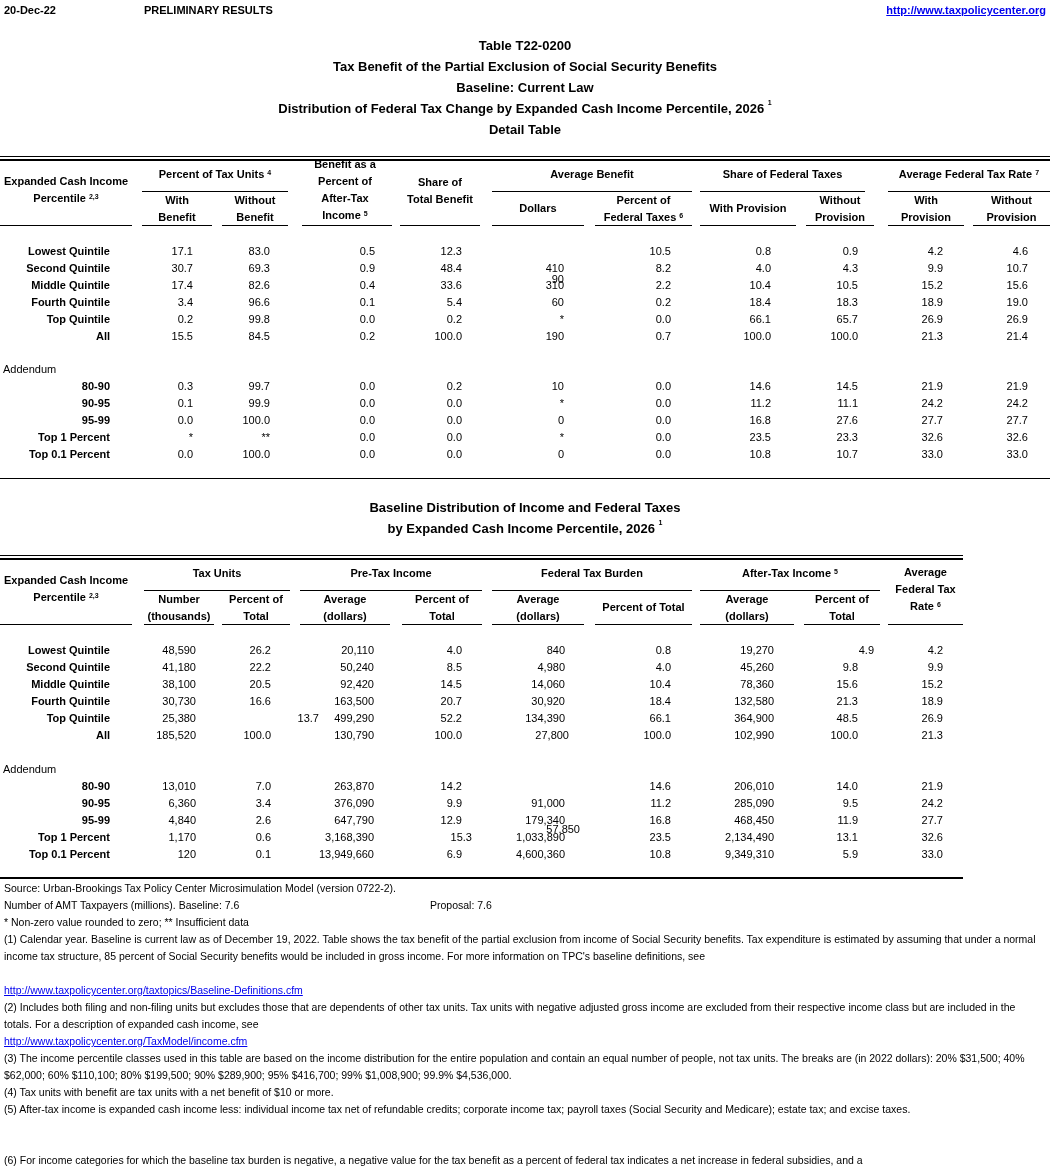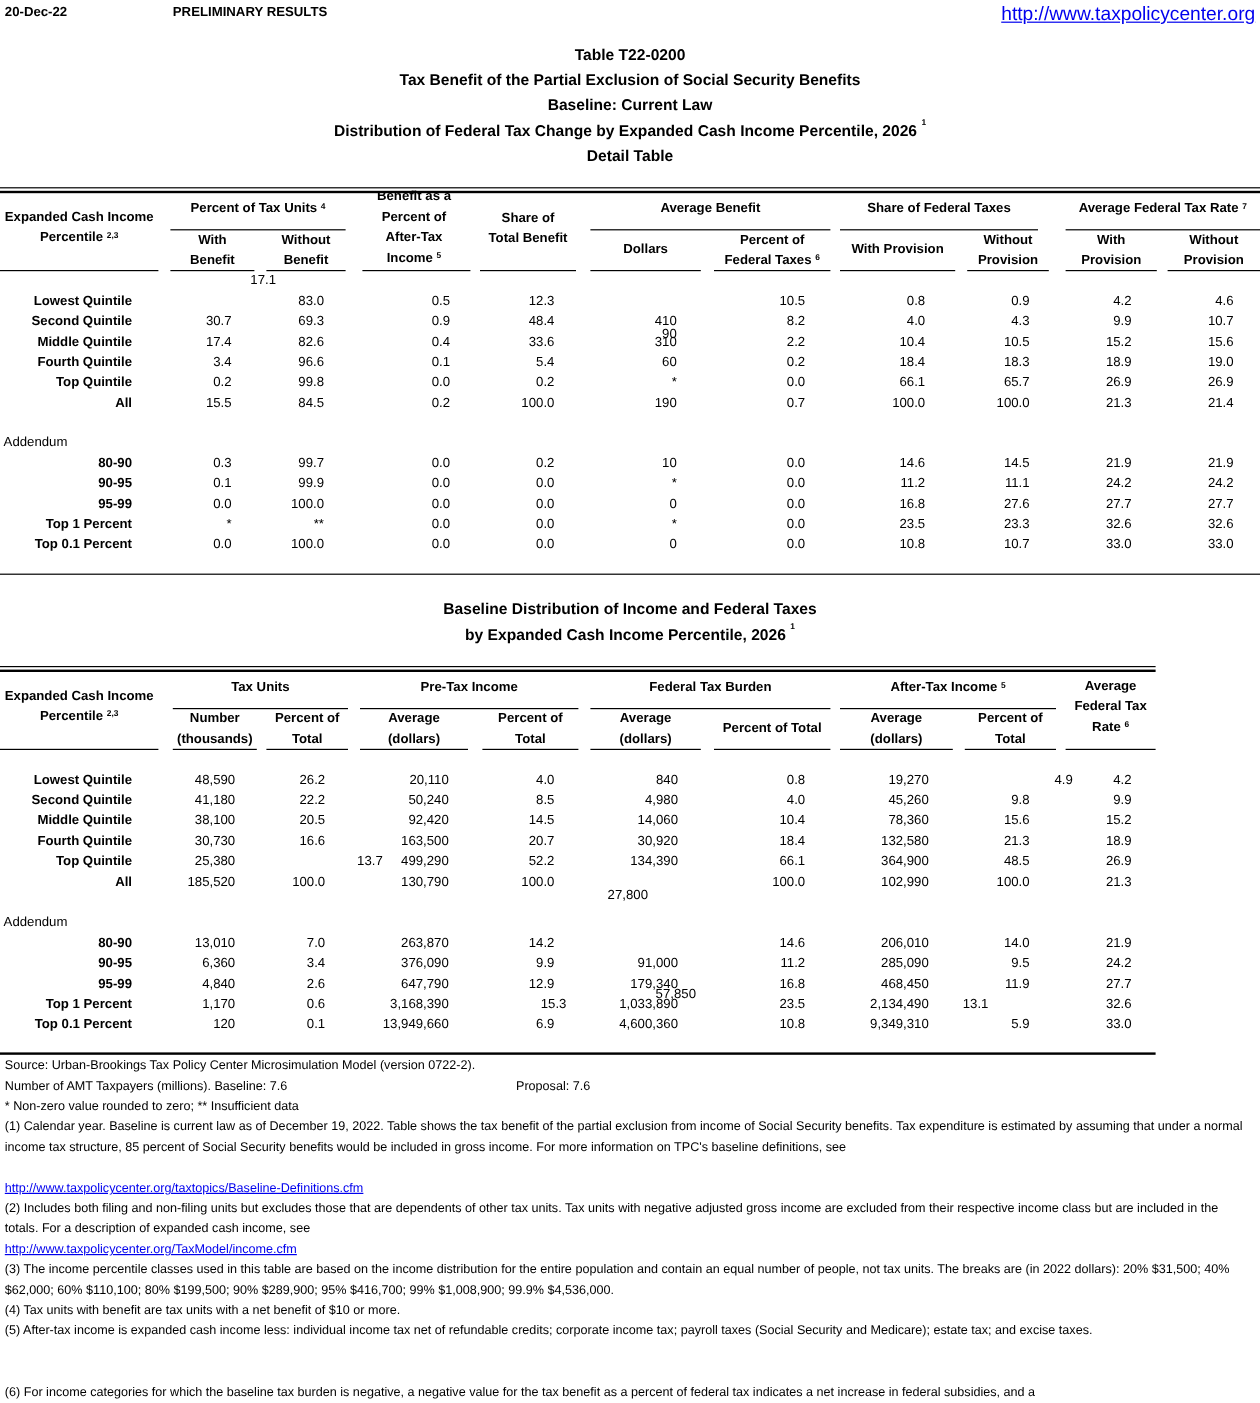--- a/index.html
+++ b/index.html
@@ -15,21 +15,21 @@
   sup { font-size: 7px; vertical-align: top; position: relative; top: -2px; }
   .cell { position: absolute; font-size: 11px; text-align: right; white-space: nowrap; }
   .rowlabel { position: absolute; font-weight: bold; font-size: 11px; text-align: right; white-space: nowrap; }
   .note { position: absolute; left: 4px; font-size: 10.5px; line-height: 17px; width: 1040px; white-space: normal; }
 </style>
 </head>
 <body>
 
 <div class="abs b" style="left:4px;top:4px;font-size:11px;">20-Dec-22</div>
 <div class="abs b" style="left:144px;top:4px;font-size:11px;">PRELIMINARY RESULTS</div>
-<a class="abs link" style="right:4px;top:4px;font-size:16px;">http://www.taxpolicycenter.org</a>
+<a class="abs link" style="right:4px;top:4px;font-size:11px;font-weight:bold;">http://www.taxpolicycenter.org</a>
 
 <div class="title" style="top:38px;">Table T22-0200</div>
 <div class="title" style="top:59px;">Tax Benefit of the Partial Exclusion of Social Security Benefits</div>
 <div class="title" style="top:80px;">Baseline: Current Law</div>
 <div class="title" style="top:101px;"><span>Distribution of Federal Tax Change by Expanded Cash Income Percentile, 2026</span> <sup>1</sup></div>
 <div class="title" style="top:122px;">Detail Table</div>
 
 <div>
   <div class="hline" style="left:0;top:156px;width:1050px;"></div>
   <div class="hline2" style="left:0;top:159px;width:1050px;"></div>
@@ -95,21 +95,21 @@
     </div>
   <div class="hline" style="left:888px;top:225px;width:76px;"></div>
   <div class="hdr" style="left:973px;top:192px;width:77px;">
       <div>Without</div>
       <div>Provision</div>
     </div>
   <div class="hline" style="left:973px;top:225px;width:77px;"></div>
 
   <div id="t1body">
       <div class="rowlabel" style="left: 0px; width: 110px; top: 245px;">Lowest Quintile</div>
-      <div class="cell" style="left: 103px; width: 90px; top: 228px; padding-left: 37px;">17.1</div>
+      <div class="cell" style="left: 103px; width: 90px; top: 245px;">17.1</div>
       <div class="cell" style="left: 180px; width: 90px; top: 245px;">83.0</div>
       <div class="cell" style="left: 285px; width: 90px; top: 245px;">0.5</div>
       <div class="cell" style="left: 372px; width: 90px; top: 245px;">12.3</div>
       <div class="cell" style="left: 474px; width: 90px; top: 245px; margin-top: 28px;">90</div>
       <div class="cell" style="left: 581px; width: 90px; top: 245px;">10.5</div>
       <div class="cell" style="left: 681px; width: 90px; top: 245px;">0.8</div>
       <div class="cell" style="left: 768px; width: 90px; top: 245px;">0.9</div>
       <div class="cell" style="left: 853px; width: 90px; top: 245px;">4.2</div>
       <div class="cell" style="left: 938px; width: 90px; top: 245px;">4.6</div>
       <div class="rowlabel" style="left: 0px; width: 110px; top: 262px;">Second Quintile</div>
@@ -298,21 +298,21 @@
 
   <div id="t2body">
       <div class="rowlabel" style="left: 0px; width: 110px; top: 644px;">Lowest Quintile</div>
       <div class="cell" style="left: 106px; width: 90px; top: 644px;">48,590</div>
       <div class="cell" style="left: 181px; width: 90px; top: 644px;">26.2</div>
       <div class="cell" style="left: 284px; width: 90px; top: 644px;">20,110</div>
       <div class="cell" style="left: 372px; width: 90px; top: 644px;">4.0</div>
       <div class="cell" style="left: 475px; width: 90px; top: 644px;">840</div>
       <div class="cell" style="left: 581px; width: 90px; top: 644px;">0.8</div>
       <div class="cell" style="left: 684px; width: 90px; top: 644px;">19,270</div>
-      <div class="cell" style="left: 804px; width: 90px; top: 644px;">4.9</div>
+      <div class="cell" style="left: 784px; width: 90px; top: 644px;">4.9</div>
       <div class="cell" style="left: 853px; width: 90px; top: 644px;">4.2</div>
       <div class="rowlabel" style="left: 0px; width: 110px; top: 661px;">Second Quintile</div>
       <div class="cell" style="left: 106px; width: 90px; top: 661px;">41,180</div>
       <div class="cell" style="left: 181px; width: 90px; top: 661px;">22.2</div>
       <div class="cell" style="left: 284px; width: 90px; top: 661px;">50,240</div>
       <div class="cell" style="left: 372px; width: 90px; top: 661px;">8.5</div>
       <div class="cell" style="left: 475px; width: 90px; top: 661px;">4,980</div>
       <div class="cell" style="left: 581px; width: 90px; top: 661px;">4.0</div>
       <div class="cell" style="left: 684px; width: 90px; top: 661px;">45,260</div>
       <div class="cell" style="left: 768px; width: 90px; top: 661px;">9.8</div>
@@ -345,21 +345,21 @@
       <div class="cell" style="left: 475px; width: 90px; top: 712px;">134,390</div>
       <div class="cell" style="left: 581px; width: 90px; top: 712px;">66.1</div>
       <div class="cell" style="left: 684px; width: 90px; top: 712px;">364,900</div>
       <div class="cell" style="left: 768px; width: 90px; top: 712px;">48.5</div>
       <div class="cell" style="left: 853px; width: 90px; top: 712px;">26.9</div>
       <div class="rowlabel" style="left: 0px; width: 110px; top: 729px;">All</div>
       <div class="cell" style="left: 106px; width: 90px; top: 729px;">185,520</div>
       <div class="cell" style="left: 181px; width: 90px; top: 729px;">100.0</div>
       <div class="cell" style="left: 284px; width: 90px; top: 729px;">130,790</div>
       <div class="cell" style="left: 372px; width: 90px; top: 729px;">100.0</div>
-      <div class="cell" style="left: 450px; width: 90px; top: 729px; margin-top: 11px;">27,800</div>
+      <div class="cell" style="left: 479px; width: 90px; top: 729px;">27,800</div>
       <div class="cell" style="left: 581px; width: 90px; top: 729px;">100.0</div>
       <div class="cell" style="left: 684px; width: 90px; top: 729px;">102,990</div>
       <div class="cell" style="left: 768px; width: 90px; top: 729px;">100.0</div>
       <div class="cell" style="left: 853px; width: 90px; top: 729px;">21.3</div>
       <div class="abs" style="left: 3px; top: 763px; font-size: 11px;">Addendum</div>
       <div class="rowlabel" style="left: 0px; width: 110px; top: 780px;">80-90</div>
       <div class="cell" style="left: 106px; width: 90px; top: 780px;">13,010</div>
       <div class="cell" style="left: 181px; width: 90px; top: 780px;">7.0</div>
       <div class="cell" style="left: 284px; width: 90px; top: 780px;">263,870</div>
       <div class="cell" style="left: 372px; width: 90px; top: 780px;">14.2</div>
@@ -389,21 +389,21 @@
       <div class="cell" style="left: 768px; width: 90px; top: 814px;">11.9</div>
       <div class="cell" style="left: 853px; width: 90px; top: 814px;">27.7</div>
       <div class="rowlabel" style="left: 0px; width: 110px; top: 831px;">Top 1 Percent</div>
       <div class="cell" style="left: 106px; width: 90px; top: 831px;">1,170</div>
       <div class="cell" style="left: 181px; width: 90px; top: 831px;">0.6</div>
       <div class="cell" style="left: 284px; width: 90px; top: 831px;">3,168,390</div>
       <div class="cell" style="left: 372px; width: 90px; top: 831px; padding-left: 10px;">15.3</div>
       <div class="cell" style="left: 475px; width: 90px; top: 831px;">1,033,890</div>
       <div class="cell" style="left: 581px; width: 90px; top: 831px;">23.5</div>
       <div class="cell" style="left: 684px; width: 90px; top: 831px;">2,134,490</div>
-      <div class="cell" style="left: 768px; width: 90px; top: 831px; text-align: center;">13.1</div>
+      <div class="cell" style="left: 768px; width: 90px; top: 831px;">13.1</div>
       <div class="cell" style="left: 853px; width: 90px; top: 831px;">32.6</div>
       <div class="rowlabel" style="left: 0px; width: 110px; top: 848px;">Top 0.1 Percent</div>
       <div class="cell" style="left: 106px; width: 90px; top: 848px;">120</div>
       <div class="cell" style="left: 181px; width: 90px; top: 848px;">0.1</div>
       <div class="cell" style="left: 284px; width: 90px; top: 848px;">13,949,660</div>
       <div class="cell" style="left: 372px; width: 90px; top: 848px;">6.9</div>
       <div class="cell" style="left: 475px; width: 90px; top: 848px;">4,600,360</div>
       <div class="cell" style="left: 581px; width: 90px; top: 848px;">10.8</div>
       <div class="cell" style="left: 684px; width: 90px; top: 848px;">9,349,310</div>
       <div class="cell" style="left: 768px; width: 90px; top: 848px;">5.9</div>

